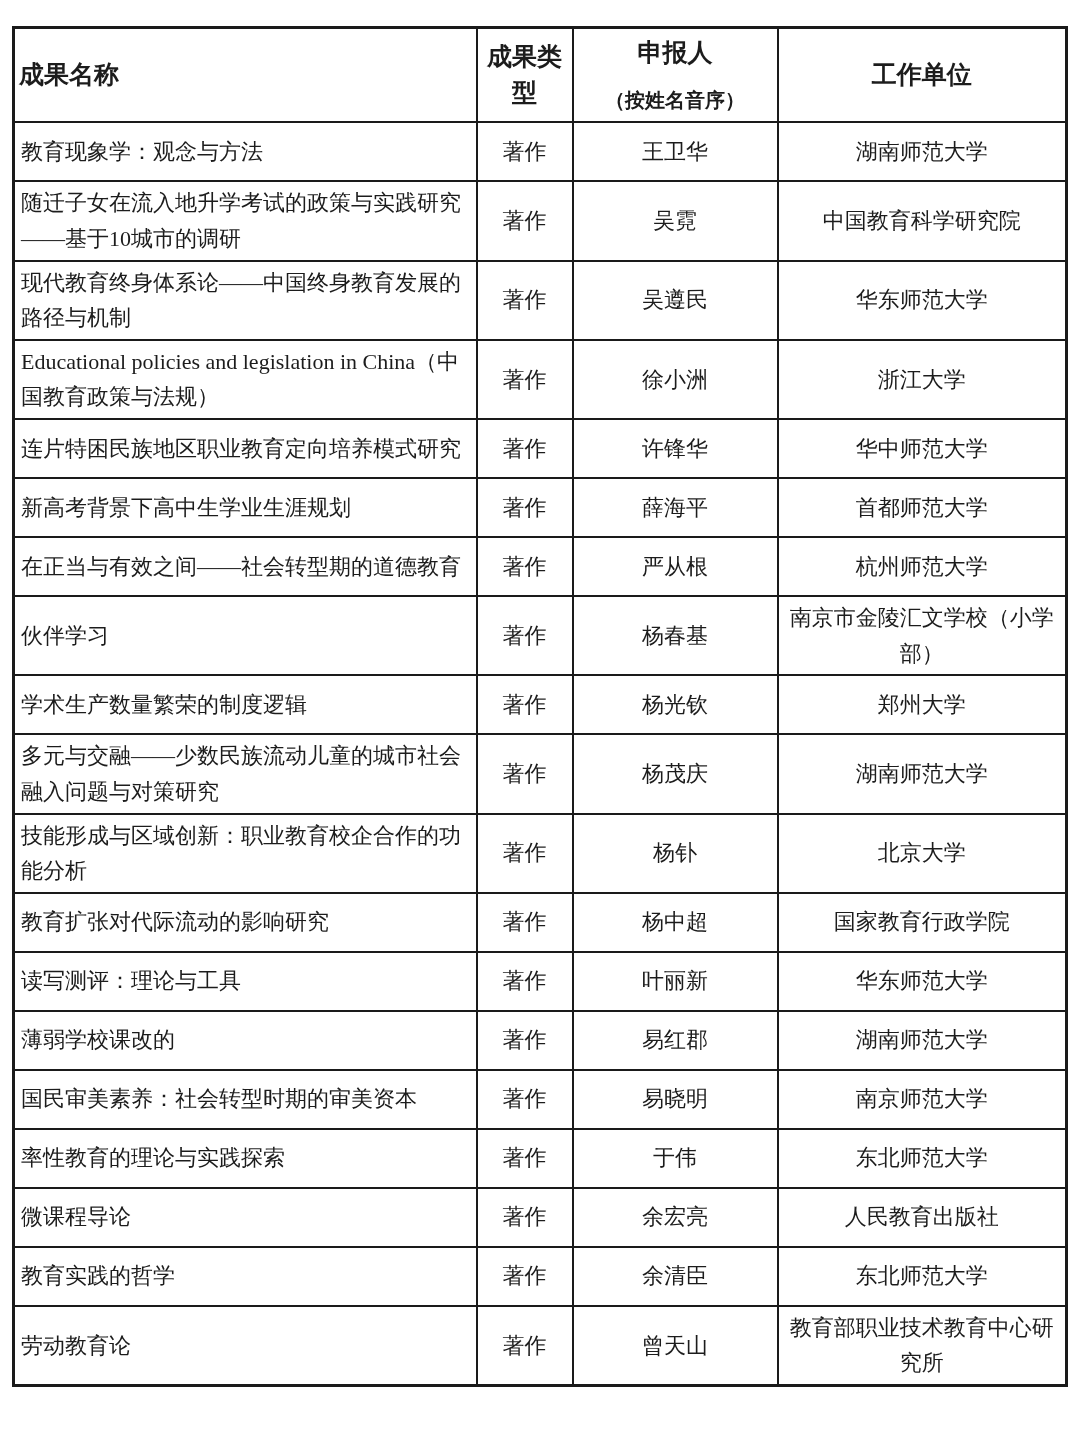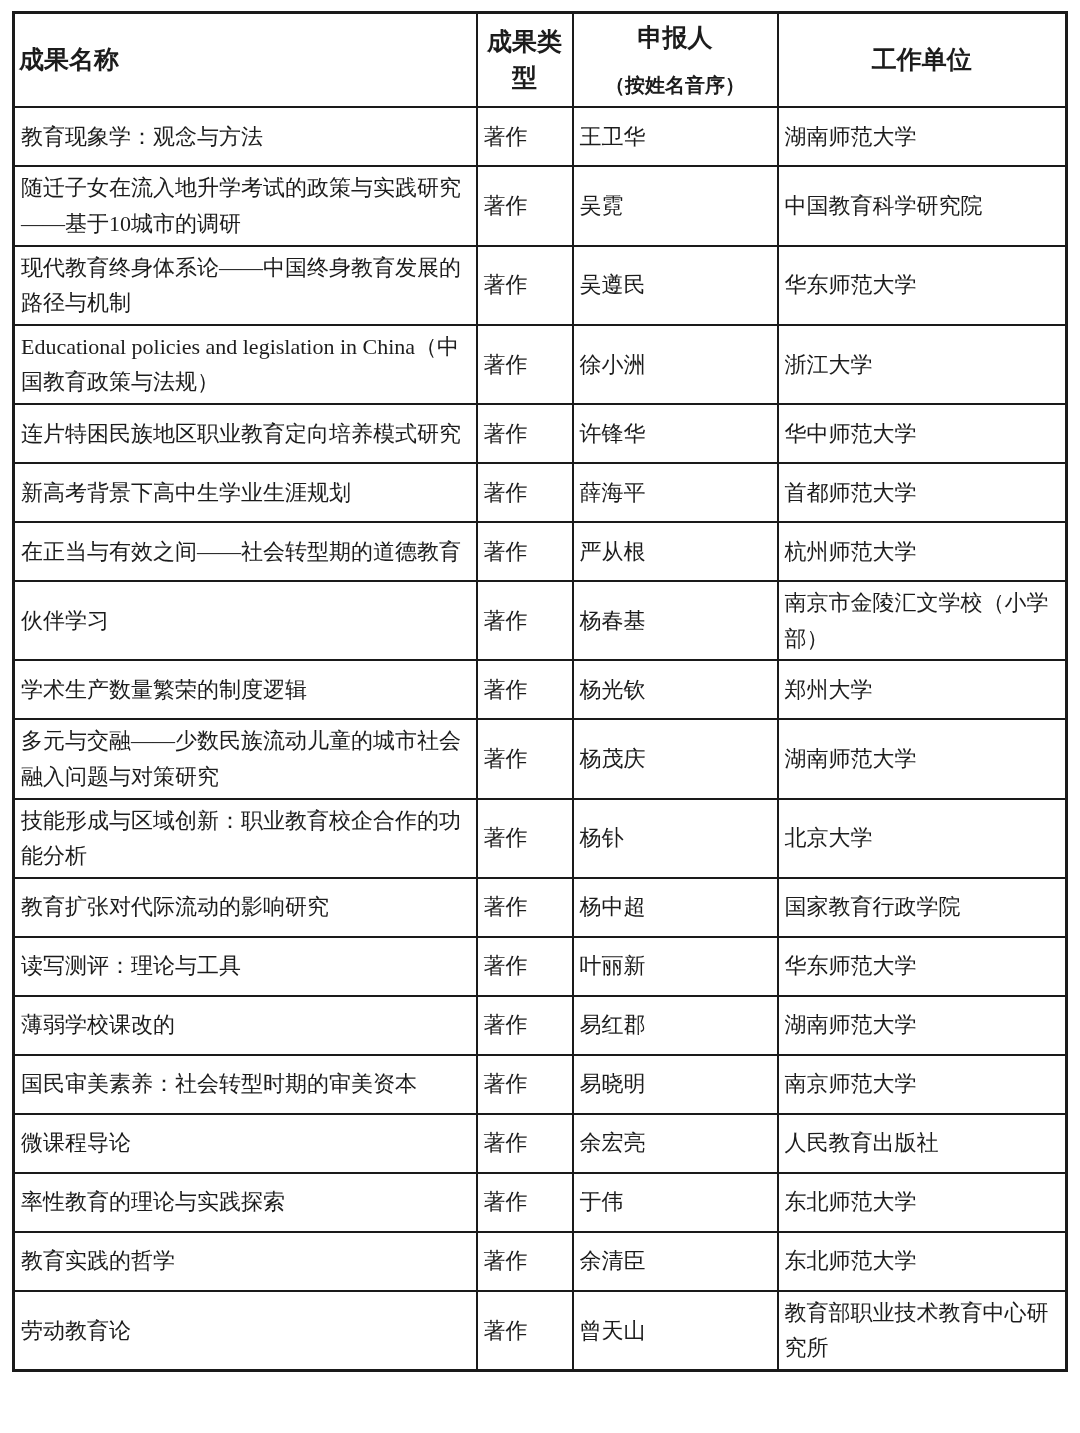--- a/index.html
+++ b/index.html
@@ -7,21 +7,21 @@
     padding: 0;
     background: #ffffff;
     width: 1080px;
     font-family: "Liberation Serif", "DejaVu Serif", serif;
     color: #1c1c1c;
   }
   .page {
     width: 964px;
     height: 1433px;
     box-sizing: border-box;
-    padding: 11px 14px 0 12px;
+    padding: 26px 14px 0 12px;
     background: #ffffff;
   }
   table.results {
     border-collapse: collapse;
     table-layout: fixed;
     width: 1053px;
     border: 3px solid #1a1a1a;
   }
   table.results th,
   table.results td {
@@ -64,21 +64,21 @@
     padding: 3px 6px;
     vertical-align: middle;
   }
   td.cell-name {
     text-align: left;
     padding-left: 11px;
     padding-right: 9px;
     margin-top: 28px;
   }
   td.cell-center {
-    text-align: left;
+    text-align: center;
     padding-left: 8px;
     padding-right: 8px;
   }
 </style>
 </head>
 <body>
 
 <div class="page">
   <table class="results">
     <colgroup>
@@ -189,30 +189,30 @@
           <td class="cell-center">易红郡</td>
           <td class="cell-center">湖南师范大学</td>
         </tr>
         <tr>
           <td class="cell-name">国民审美素养：社会转型时期的审美资本</td>
           <td class="cell-center">著作</td>
           <td class="cell-center">易晓明</td>
           <td class="cell-center">南京师范大学</td>
         </tr>
         <tr>
+          <td class="cell-name">率性教育的理论与实践探索</td>
+          <td class="cell-center">著作</td>
+          <td class="cell-center">于伟</td>
+          <td class="cell-center">东北师范大学</td>
+        </tr>
+        <tr>
           <td class="cell-name">微课程导论</td>
           <td class="cell-center">著作</td>
           <td class="cell-center">余宏亮</td>
           <td class="cell-center">人民教育出版社</td>
-        </tr>
-        <tr>
-          <td class="cell-name">率性教育的理论与实践探索</td>
-          <td class="cell-center">著作</td>
-          <td class="cell-center">于伟</td>
-          <td class="cell-center">东北师范大学</td>
         </tr>
         <tr>
           <td class="cell-name">教育实践的哲学</td>
           <td class="cell-center">著作</td>
           <td class="cell-center">余清臣</td>
           <td class="cell-center">东北师范大学</td>
         </tr>
         <tr>
           <td class="cell-name">劳动教育论</td>
           <td class="cell-center">著作</td>

